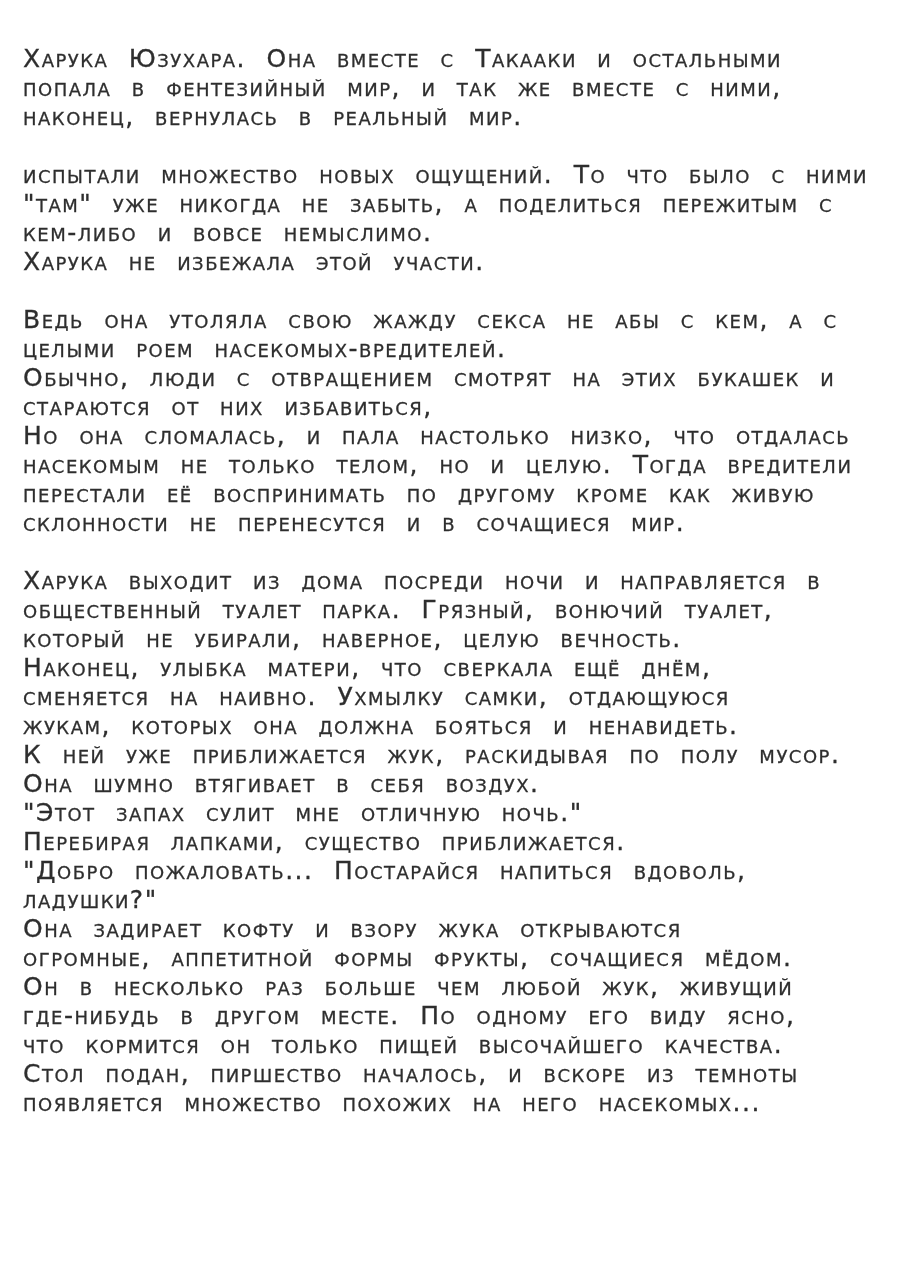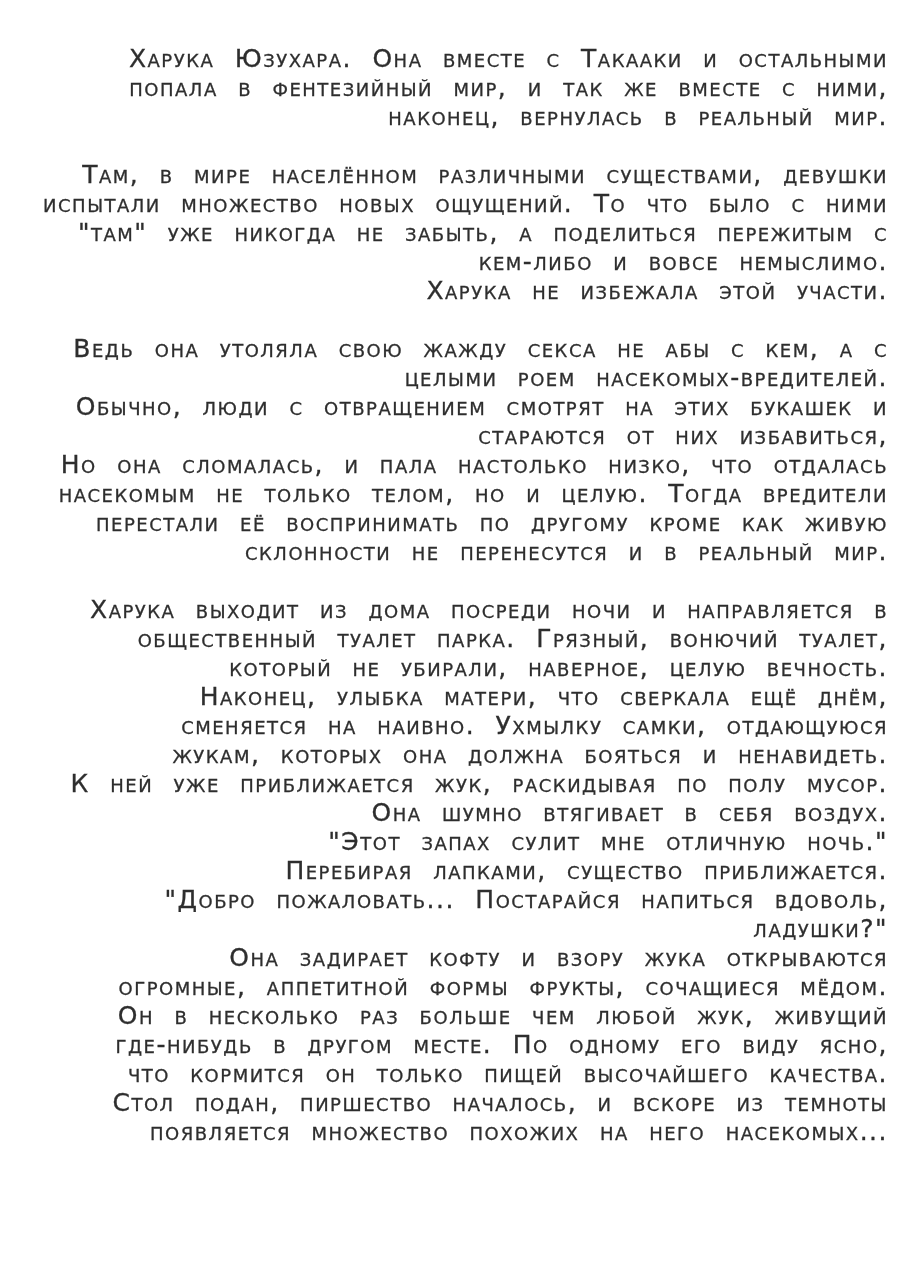--- a/index.html
+++ b/index.html
@@ -19,56 +19,54 @@
     font-variant: small-caps;
     font-size: 25px;
     line-height: 29px;
     letter-spacing: 1.5px;
     word-spacing: 11px;
     color: #2e2e2e;
     -webkit-text-stroke: 0.3px #2e2e2e;
   }
   .paragraph {
     margin: 0 0 29px 0;
-    text-align: right;
   }
   .paragraph:last-child {
     margin-bottom: 0;
   }
   .text-line {
     white-space: nowrap;
     height: 29px;
   }
 </style>
 </head>
 <body>
 
 <div class="page">
   <div id="story-text">
       <div class="paragraph">
         <div class="text-line">Харука Юзухара. Она вместе с Такааки и остальными</div>
         <div class="text-line">попала в фентезийный мир, и так же вместе с ними,</div>
         <div class="text-line">наконец, вернулась в реальный мир.</div>
       </div>
       <div class="paragraph">
-        <div class="text-line">Там, в мире населённом различными существами, девушки</div>
         <div class="text-line">испытали множество новых ощущений. То что было с ними</div>
         <div class="text-line">"там" уже никогда не забыть, а поделиться пережитым с</div>
         <div class="text-line">кем-либо и вовсе немыслимо.</div>
         <div class="text-line">Харука не избежала этой участи.</div>
       </div>
       <div class="paragraph">
         <div class="text-line">Ведь она утоляла свою жажду секса не абы с кем, а с</div>
         <div class="text-line">целыми роем насекомых-вредителей.</div>
         <div class="text-line">Обычно, люди с отвращением смотрят на этих букашек и</div>
         <div class="text-line">стараются от них избавиться,</div>
         <div class="text-line">Но она сломалась, и пала настолько низко, что отдалась</div>
         <div class="text-line">насекомым не только телом, но и целую. Тогда вредители</div>
         <div class="text-line">перестали её воспринимать по другому кроме как живую</div>
-        <div class="text-line">склонности не перенесутся и в реальный мир.</div>
+        <div class="text-line">склонности не перенесутся и в сочащиеся мир.</div>
       </div>
       <div class="paragraph">
         <div class="text-line">Харука выходит из дома посреди ночи и направляется в</div>
         <div class="text-line">общественный туалет парка. Грязный, вонючий туалет,</div>
         <div class="text-line">который не убирали, наверное, целую вечность.</div>
         <div class="text-line">Наконец, улыбка матери, что сверкала ещё днём,</div>
         <div class="text-line">сменяется на наивно. Ухмылку самки, отдающуюся</div>
         <div class="text-line">жукам, которых она должна бояться и ненавидеть.</div>
         <div class="text-line">К ней уже приближается жук, раскидывая по полу мусор.</div>
         <div class="text-line">Она шумно втягивает в себя воздух.</div>

